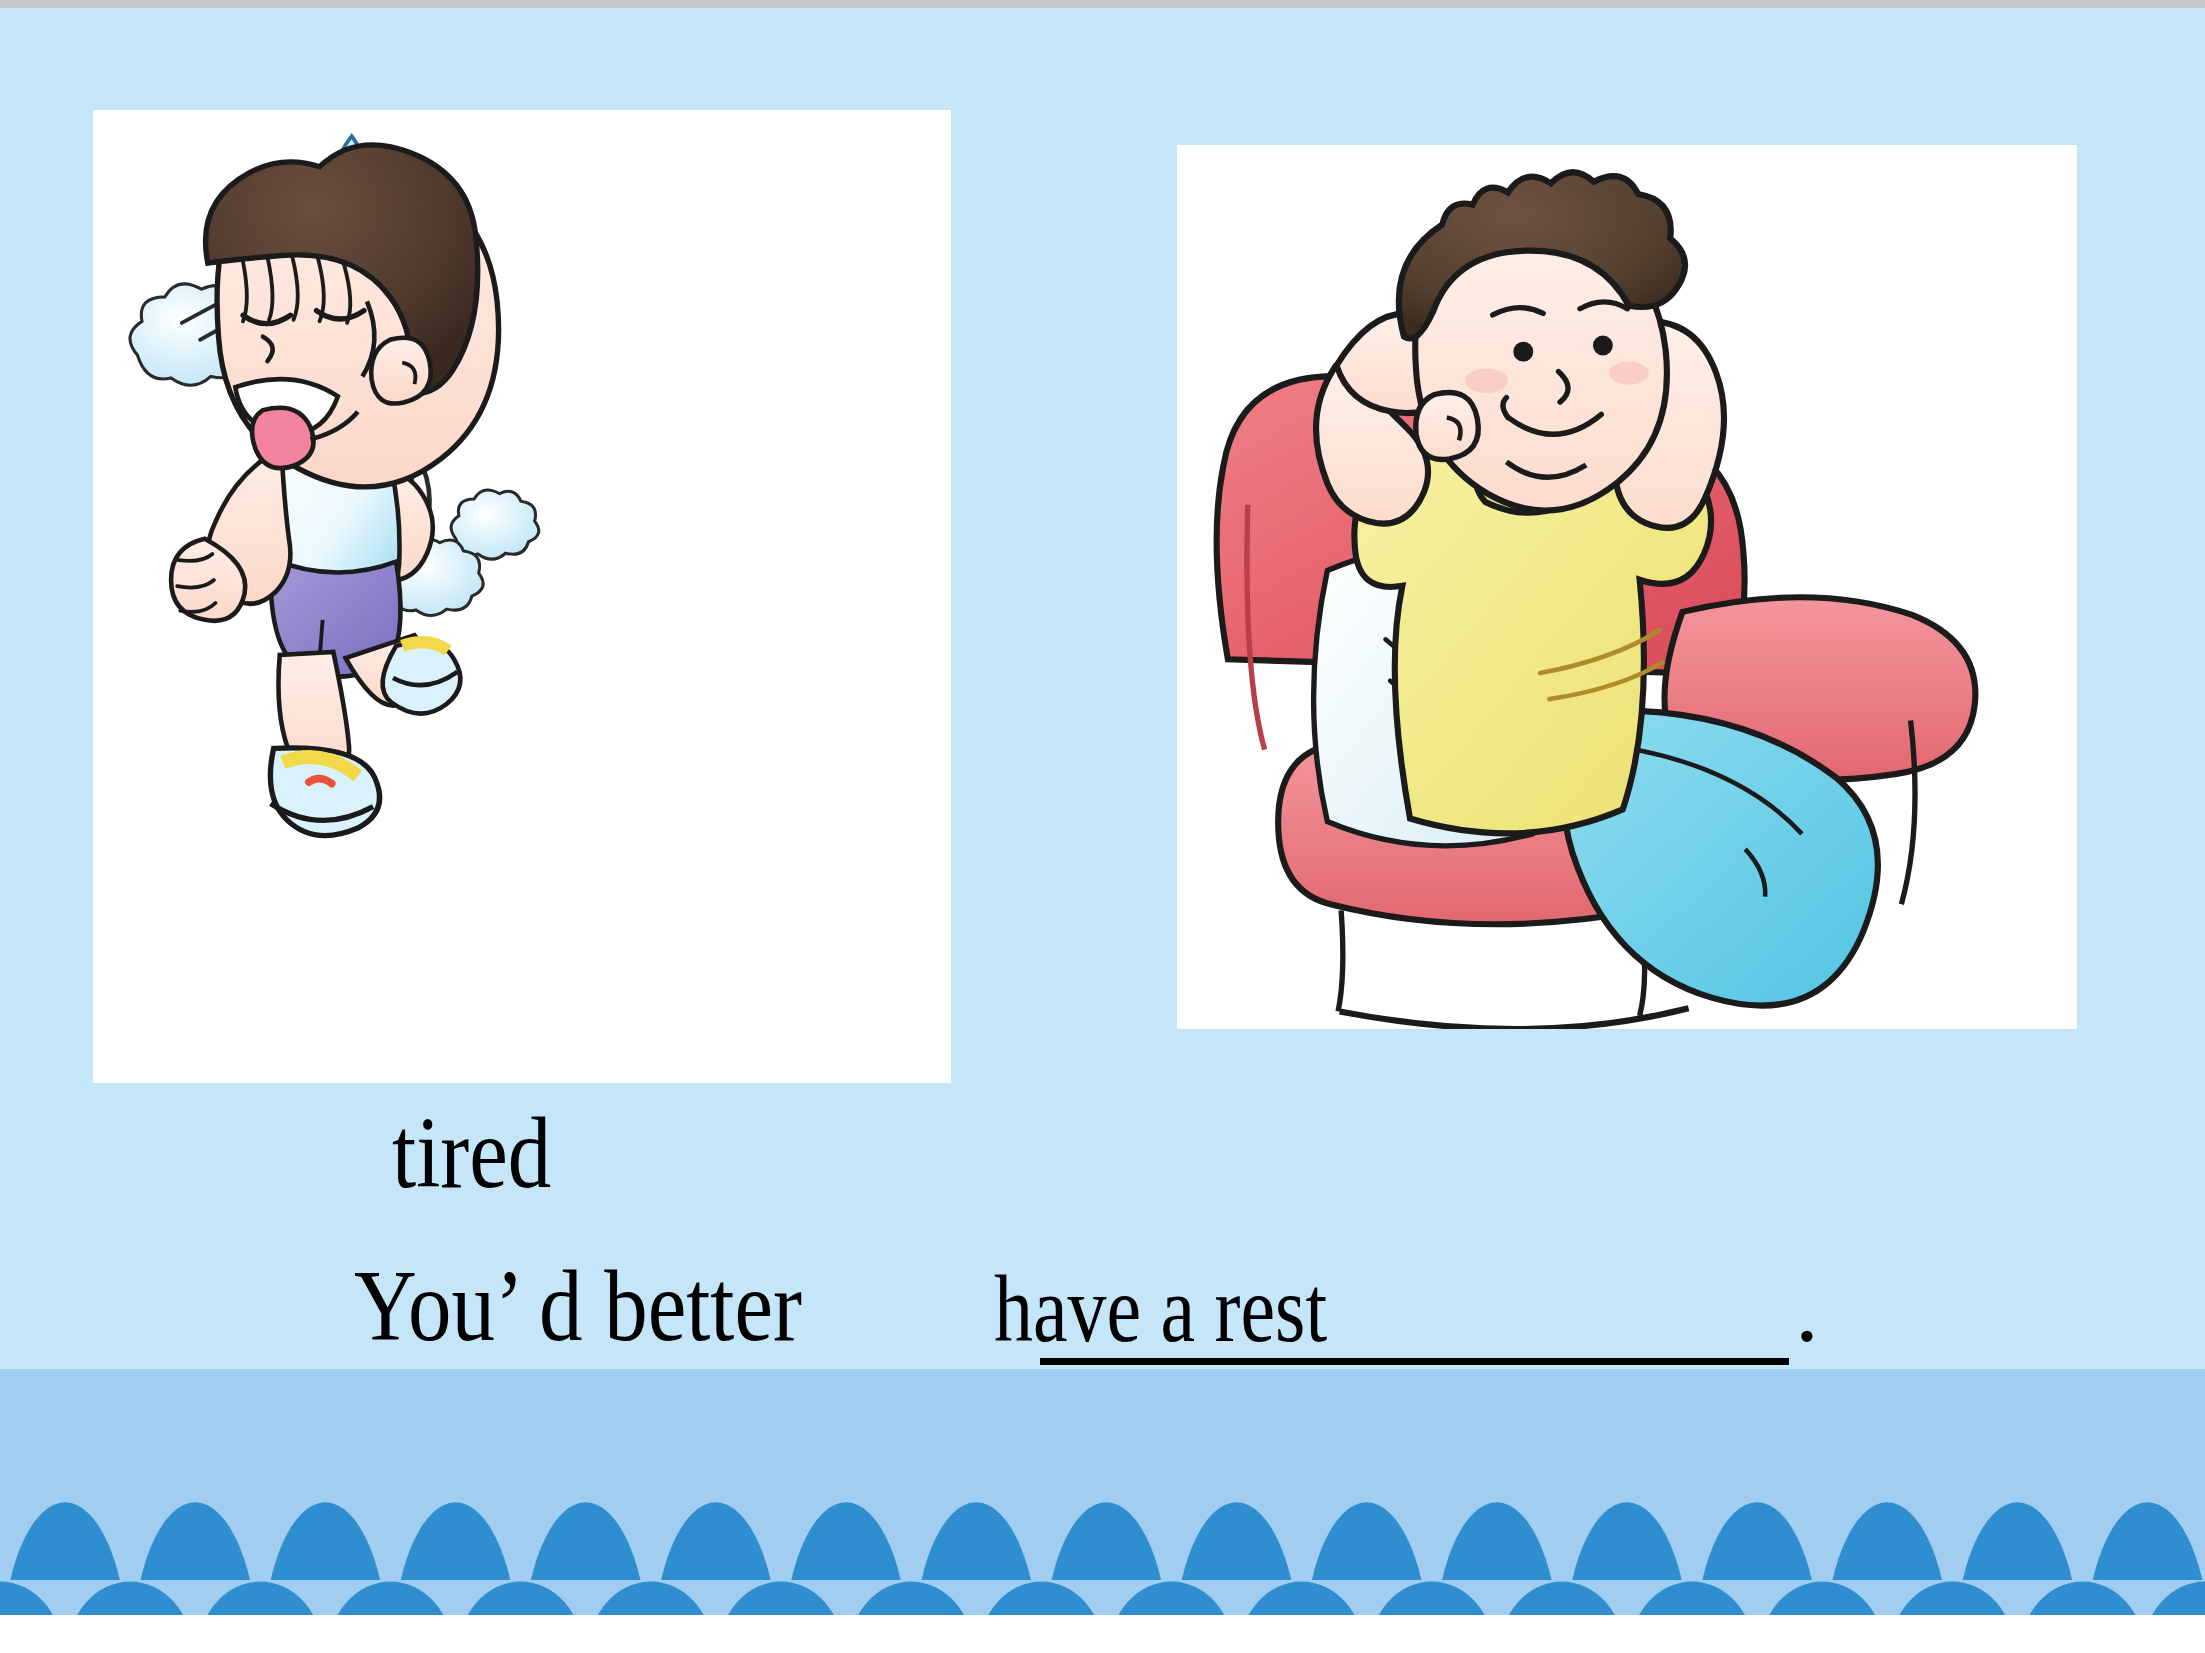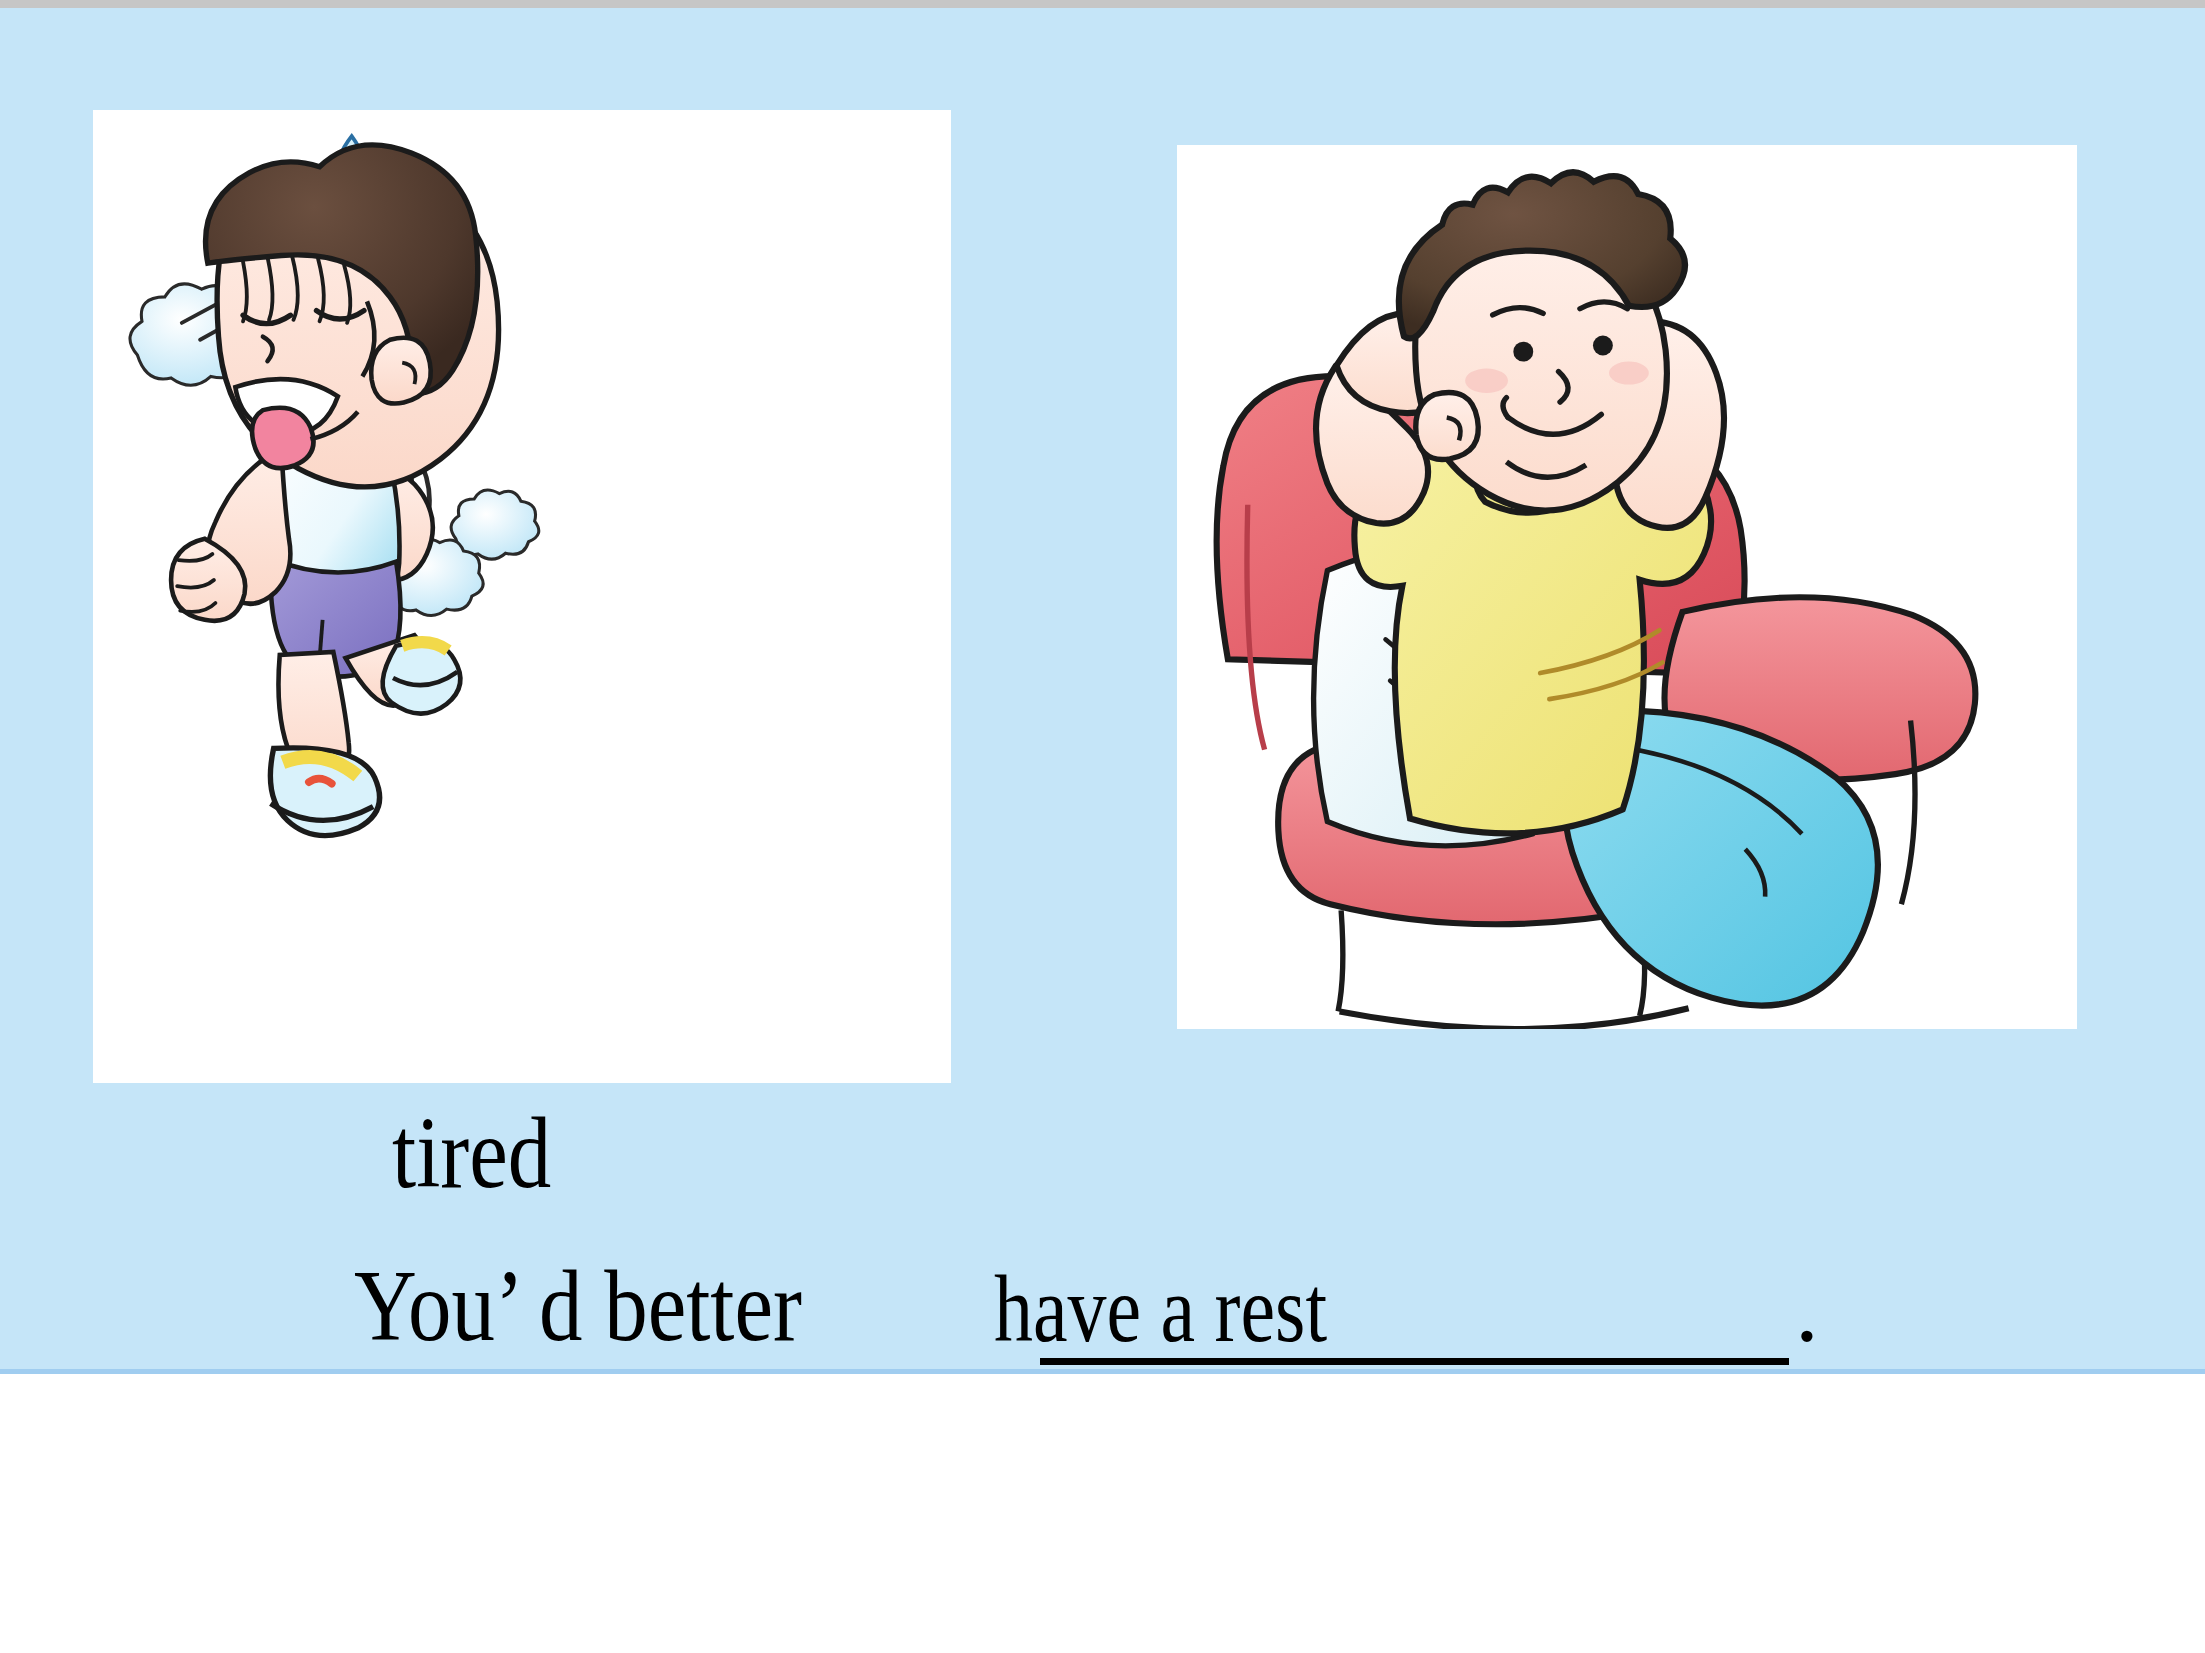--- a/index.html
+++ b/index.html
@@ -4,21 +4,21 @@
 <title>Slide</title>
 <style>
   html, body {
     margin: 0;
     padding: 0;
     background: #ffffff;
   }
   #slide {
     position: relative;
     width: 2205px;
-    height: 1374px;
+    height: 1615px;
     overflow: hidden;
     background: #c5e5f8;
     font-family: "Liberation Serif", "DejaVu Serif", serif;
   }
   
   #top-rule {
     position: absolute;
     left: 0; top: 0;
     width: 2205px; height: 8.4px;
     background: #c6c6c6;

